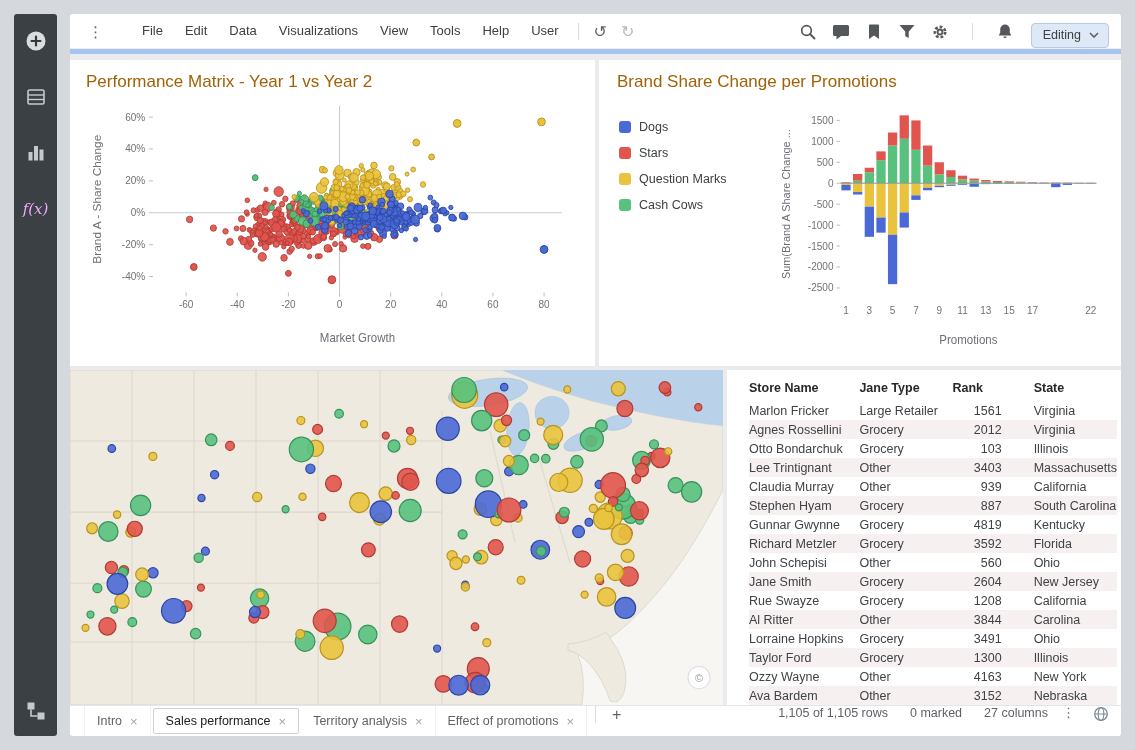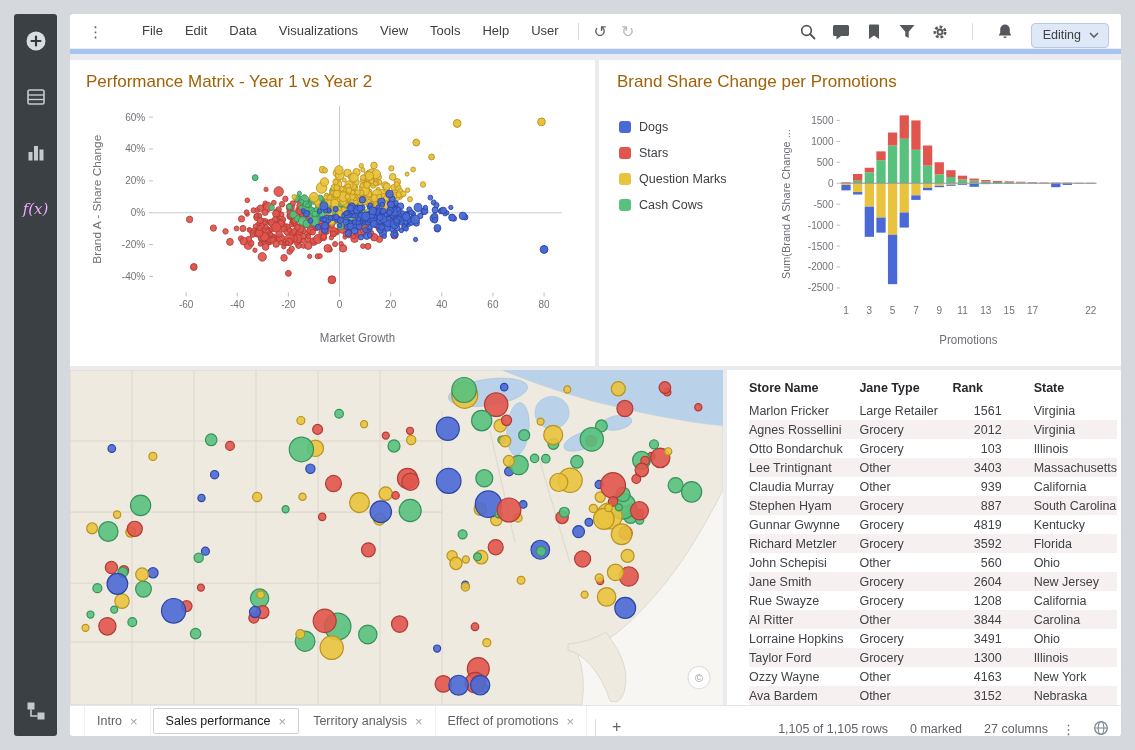--- a/index.html
+++ b/index.html
@@ -43,21 +43,21 @@
   table.data{border-collapse:collapse;font-size:12.5px;width:calc(100% - 4px);}
   table.data th{font-weight:700;color:#26282b;text-align:left;padding:3px 0 6px 0;white-space:nowrap;}
   table.data td{color:#3f4246;padding:0;height:19px;white-space:nowrap;overflow:hidden;}
   table.data tr.alt{background:#f7f0f1;}
   .col-name{width:118px;}
   .col-type{width:100px;}
   .col-rank{width:58px;text-align:right;padding-right:14px !important;}
   .col-state{padding-left:18px !important;}
   svg text{font-family:"Liberation Sans",sans-serif;}
   
-  .statusbar{height:30px;min-height:30px;background:#ffffff;border-top:1px solid #e3e5e8;display:flex;align-items:flex-end;padding:0 12px 0 14px;font-size:12.5px;color:#5f6368;}
+  .statusbar{height:30px;min-height:30px;background:#ffffff;border-top:1px solid #e3e5e8;display:flex;align-items:flex-start;padding:0 12px 0 14px;font-size:12.5px;color:#5f6368;}
   .tabs{display:flex;height:100%;align-items:center;}
   .tab{display:flex;align-items:center;gap:8px;padding:0 12px;height:100%;cursor:pointer;color:#5f6368;border-right:1px solid #efefef;white-space:nowrap;}
   .tab:first-child{border-left:1px solid #efefef;}
   .tab.active{background:#ffffff;border:1px solid #cfd3d7;height:24px;border-radius:2px;color:#202124;margin:0 2px;}
   .tab .x{color:#a0a4a8;font-size:13px;line-height:1;}
   .addtab{font-size:16px;color:#5f6368;padding:0 8px;cursor:pointer;}
   .sb-spacer{flex:1;}
   .sb-info{margin-left:22px;white-space:nowrap;}
   .globe{width:16px;height:16px;display:block;margin-left:14px;cursor:pointer;}
 </style>

